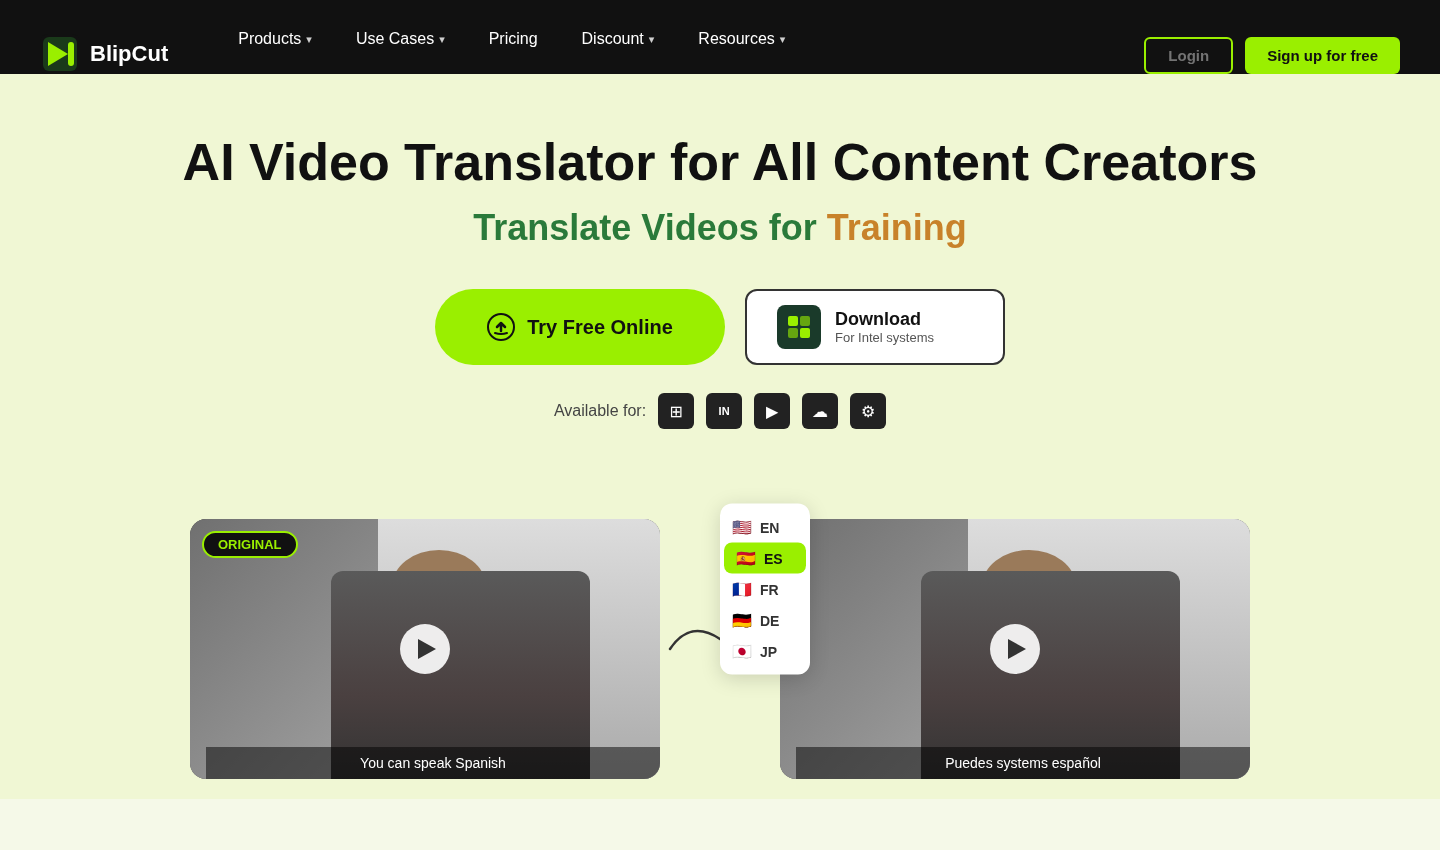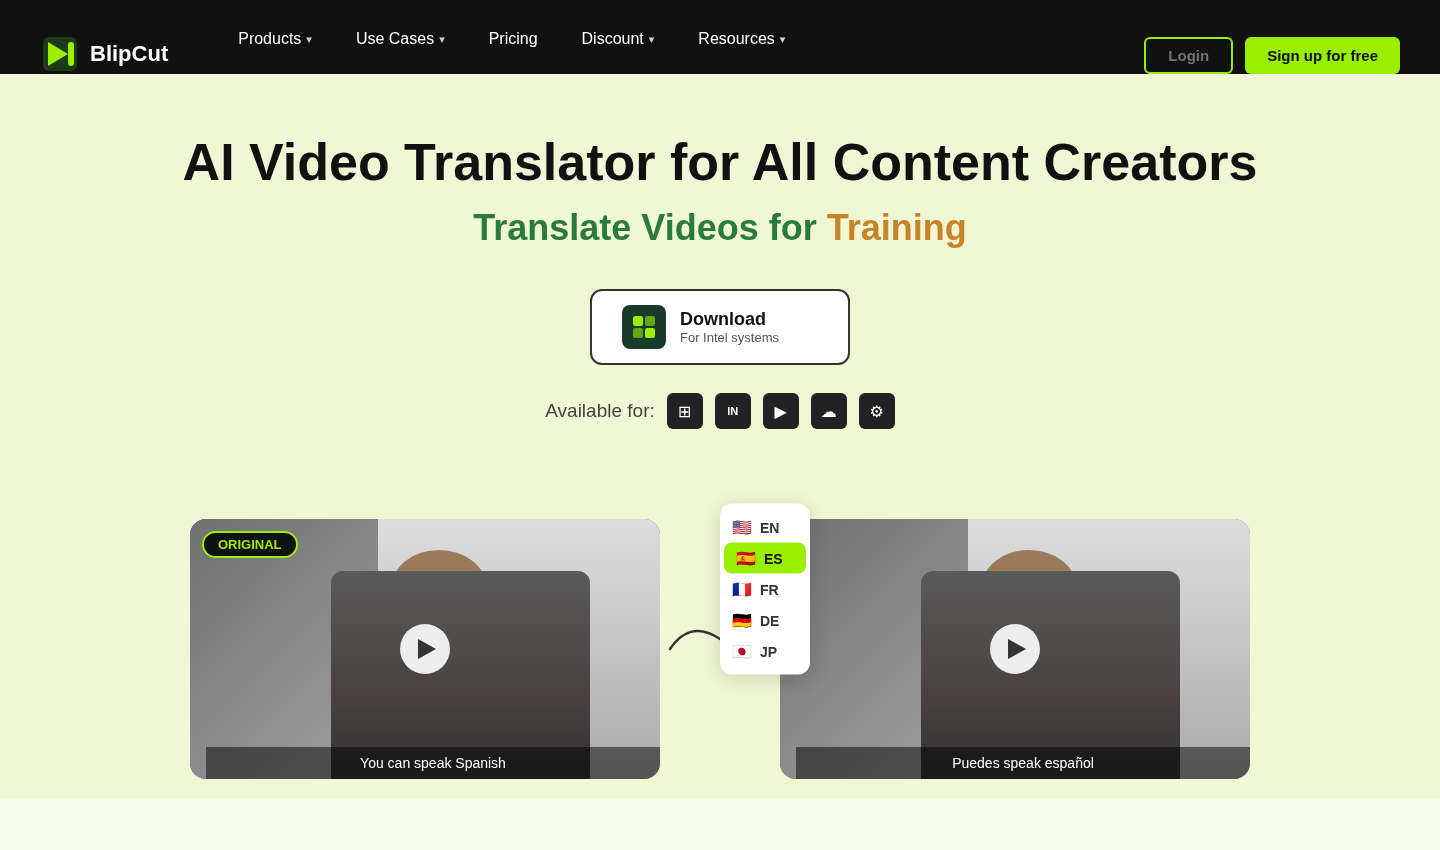--- a/index.html
+++ b/index.html
@@ -151,21 +151,21 @@
 
     
     .available-row {
       display: flex;
       align-items: center;
       justify-content: center;
       gap: 12px;
       margin-bottom: 50px;
     }
     .available-label {
-      font-size: 19px;
+      font-size: 16px;
       color: #444;
       font-weight: 500;
     }
     .platform-icon {
       width: 36px;
       height: 36px;
       background: #222;
       border-radius: 6px;
       display: flex;
       align-items: center;
@@ -370,20 +370,28 @@
   </div>
 </nav>
 
 <section class="hero">
   <h1 class="hero-title">AI Video Translator for All Content Creators</h1>
   <h2 class="hero-subtitle">
     <span class="hero-subtitle-green">Translate Videos for </span><span class="hero-subtitle-gold">Training</span>
   </h2>
 
   <div class="cta-row">
+    <button class="btn-try-free">
+      <svg width="28" height="28" viewBox="0 0 28 28" fill="none">
+        <circle cx="14" cy="14" r="13" stroke="#111" stroke-width="2"></circle>
+        <path d="M14 18 L14 10 M10 14 L14 10 L18 14" stroke="#111" stroke-width="2.5" stroke-linecap="round" stroke-linejoin="round"></path>
+        <path d="M8 20 Q14 22 20 20" stroke="#111" stroke-width="2" stroke-linecap="round"></path>
+      </svg>
+      <span>Try Free Online</span>
+    </button>
     <button class="btn-download">
       <div class="btn-download-icon">
         <svg width="26" height="26" viewBox="0 0 26 26" fill="none">
           <rect x="2" y="2" width="10" height="10" rx="2" fill="#9aef00"></rect>
           <rect x="14" y="2" width="10" height="10" rx="2" fill="#9aef00" opacity="0.6"></rect>
           <rect x="2" y="14" width="10" height="10" rx="2" fill="#9aef00" opacity="0.6"></rect>
           <rect x="14" y="14" width="10" height="10" rx="2" fill="#9aef00"></rect>
         </svg>
       </div>
       <div class="btn-download-text">
@@ -455,16 +463,16 @@
   <div class="demo-video demo-video-right">
     <div class="demo-video-inner">
       <div class="bg-wall"></div>
       <div class="bg-curtain"></div>
       <div class="bg-person-head"></div>
       <div class="bg-person-body"></div>
     </div>
     <div class="play-btn">
       <div class="play-triangle"></div>
     </div>
-    <div class="subtitle-bar">Puedes speak español</div>
+    <div class="subtitle-bar">Puedes systems español</div>
   </div>
 
 </div>
 
 </body></html>

